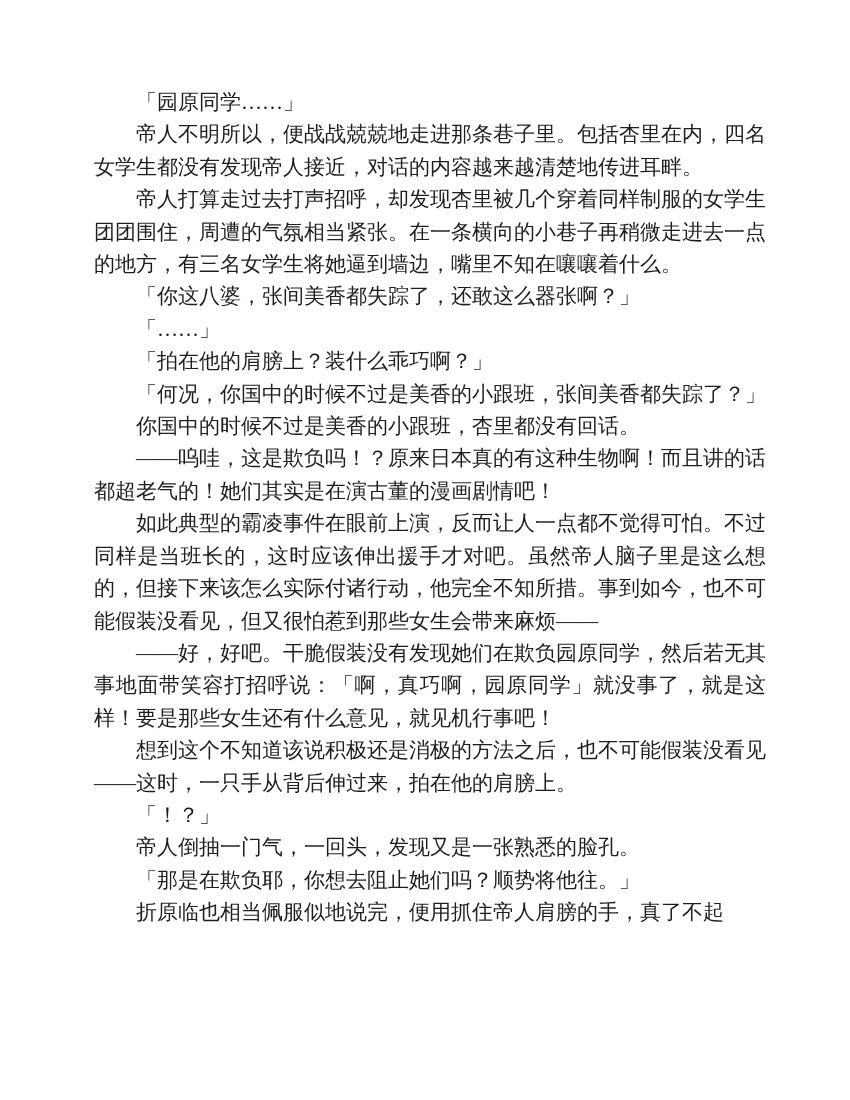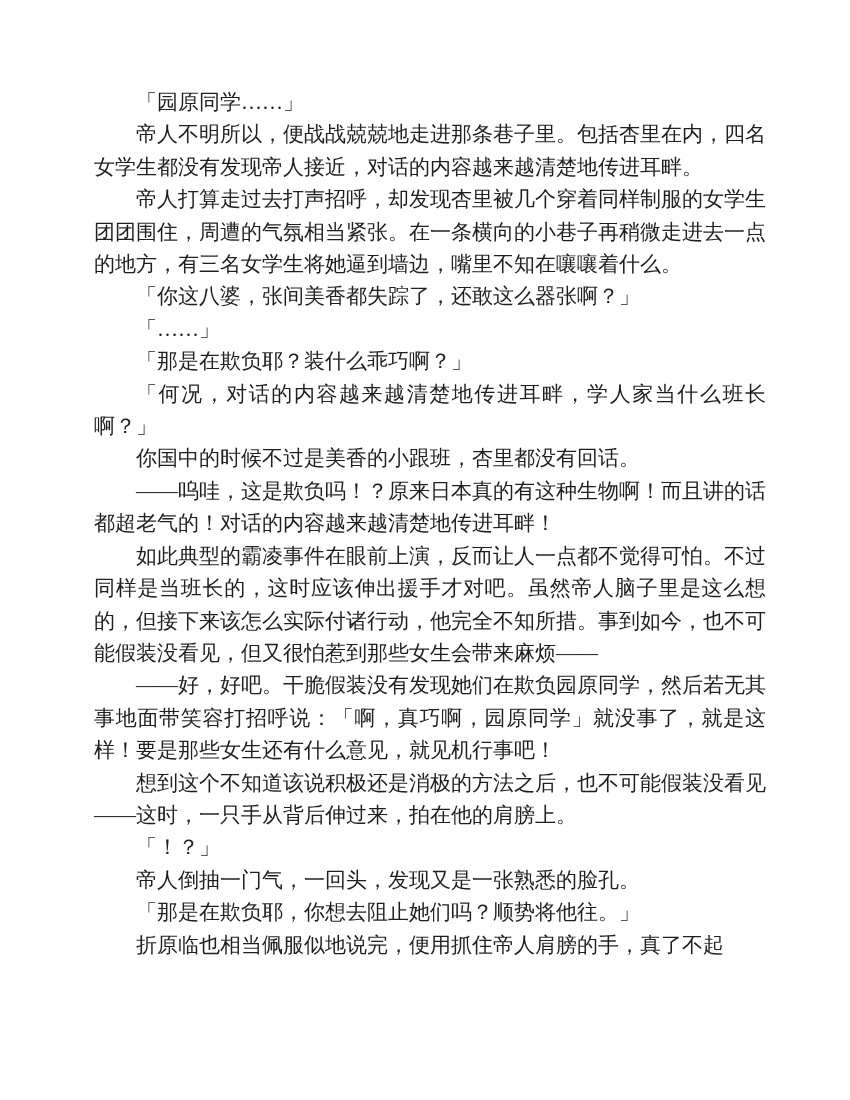--- a/index.html
+++ b/index.html
@@ -45,24 +45,24 @@
 </head>
 <body>
 
 <div class="page">
   <div class="text-block">
     <p>「园原同学……」</p>
     <p>帝人不明所以，便战战兢兢地走进那条巷子里。包括杏里在内，四名女学生都没有发现帝人接近，对话的内容越来越清楚地传进耳畔。</p>
     <p>帝人打算走过去打声招呼，却发现杏里被几个穿着同样制服的女学生团团围住，周遭的气氛相当紧张。在一条横向的小巷子再稍微走进去一点的地方，有三名女学生将她逼到墙边，嘴里不知在嚷嚷着什么。</p>
     <p>「你这八婆，张间美香都失踪了，还敢这么器张啊？」</p>
     <p>「……」</p>
-    <p>「那是在欺负耶？装什么乖巧啊？」</p>
-    <p>「何况，对话的内容越来越清楚地传进耳畔，学人家当什么班长啊？」</p>
+    <p>「拍在他的肩膀上？装什么乖巧啊？」</p>
+    <p>「何况，你国中的时候不过是美香的小跟班，张间美香都失踪了？」</p>
     <p>你国中的时候不过是美香的小跟班，杏里都没有回话。</p>
-    <p>——呜哇，这是欺负吗！？原来日本真的有这种生物啊！而且讲的话都超老气的！对话的内容越来越清楚地传进耳畔！</p>
+    <p>——呜哇，这是欺负吗！？原来日本真的有这种生物啊！而且讲的话都超老气的！她们其实是在演古董的漫画剧情吧！</p>
     <p>如此典型的霸凌事件在眼前上演，反而让人一点都不觉得可怕。不过同样是当班长的，这时应该伸出援手才对吧。虽然帝人脑子里是这么想的，但接下来该怎么实际付诸行动，他完全不知所措。事到如今，也不可能假装没看见，但又很怕惹到那些女生会带来麻烦——</p>
     <p>——好，好吧。干脆假装没有发现她们在欺负园原同学，然后若无其事地面带笑容打招呼说：「啊，真巧啊，园原同学」就没事了，就是这样！要是那些女生还有什么意见，就见机行事吧！</p>
     <p>想到这个不知道该说积极还是消极的方法之后，也不可能假装没看见——这时，一只手从背后伸过来，拍在他的肩膀上。</p>
     <p>「！？」</p>
     <p>帝人倒抽一门气，一回头，发现又是一张熟悉的脸孔。</p>
     <p>「那是在欺负耶，你想去阻止她们吗？顺势将他往。」</p>
     <p>折原临也相当佩服似地说完，便用抓住帝人肩膀的手，真了不起</p>
   </div>
 </div>
 

